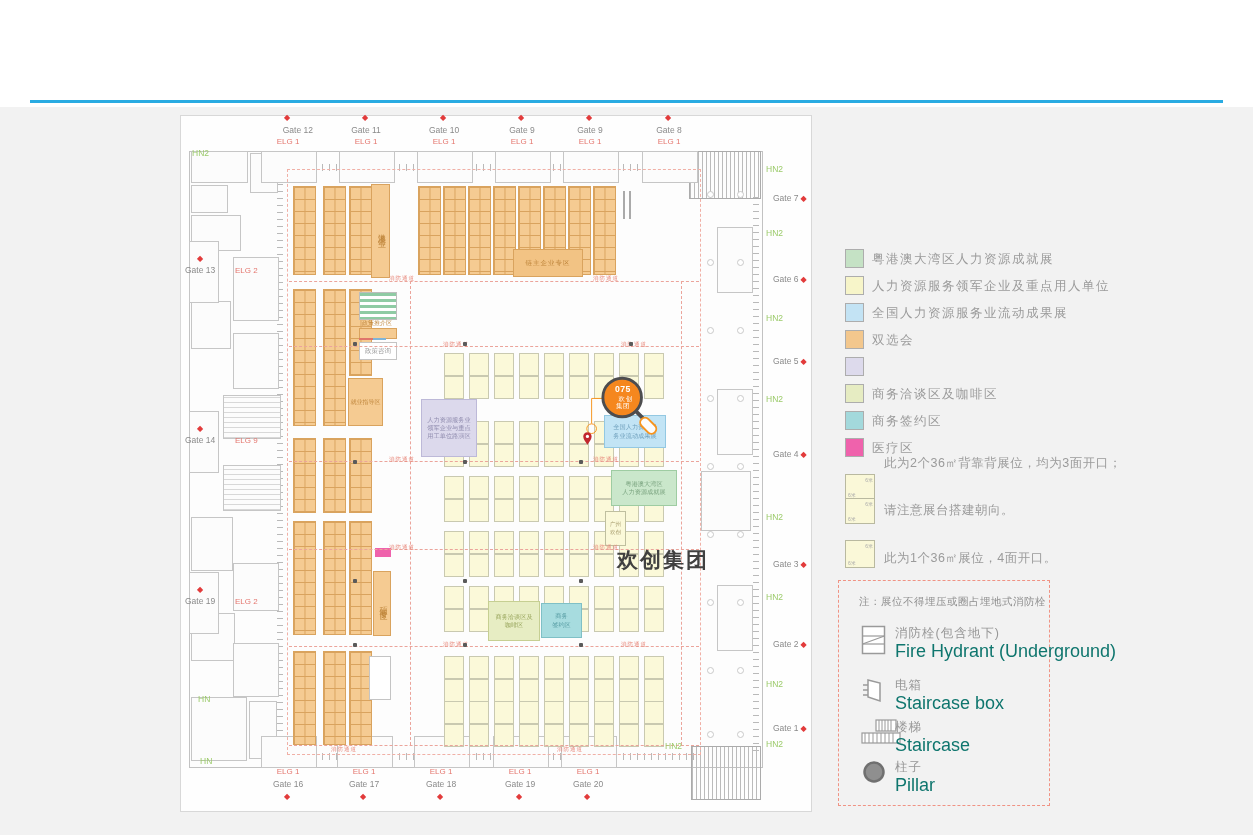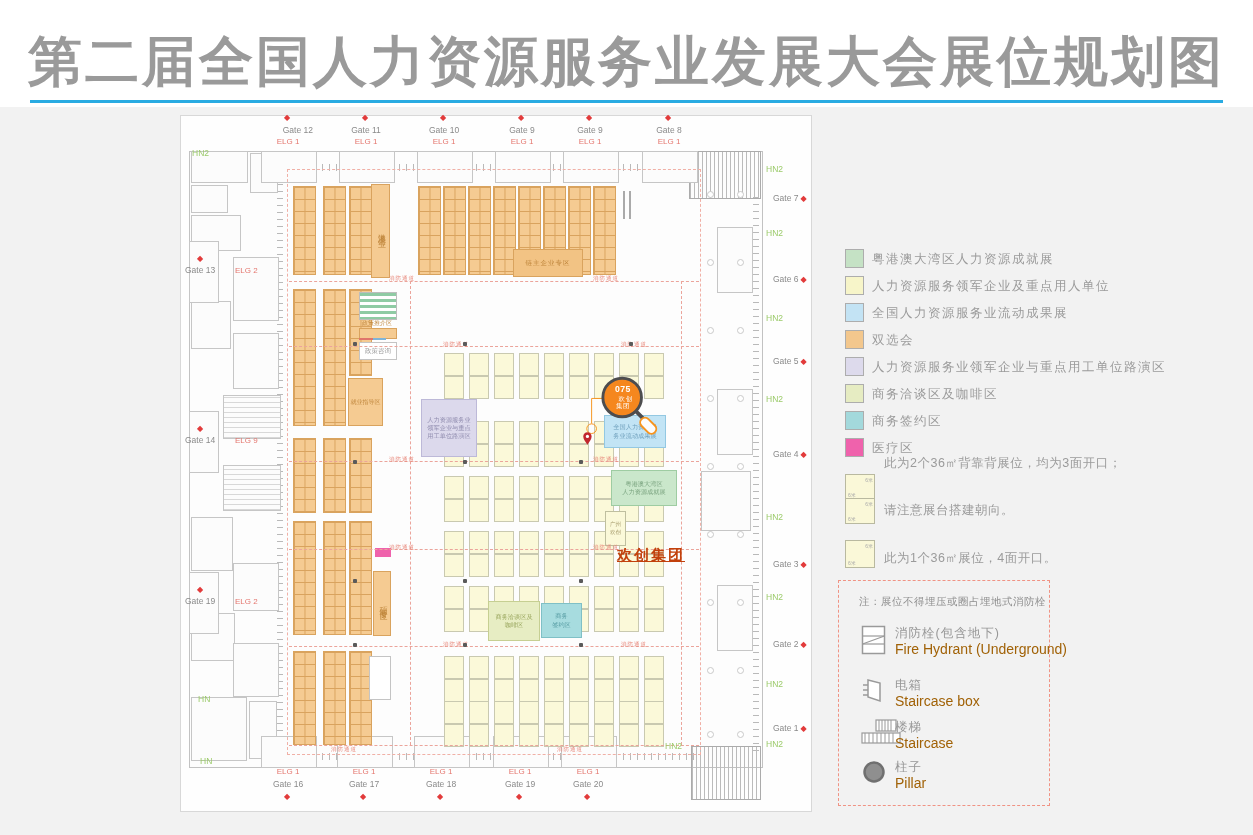--- a/index.html
+++ b/index.html
@@ -39,30 +39,29 @@
   
   .legend-swatch{width:17px;height:17px;border:1px solid #ADADAD;z-index:2;}
   .legend-label{font-size:12.5px;color:#9B9B9B;letter-spacing:1.5px;white-space:nowrap;z-index:2;}
   .note-sq{width:28px;background:#FAF8D8;border:1px solid #B9B9A0;z-index:2;}
   .note-sq .m{position:absolute;right:1px;top:2px;font-size:5px;color:#ABABAB;}
   .note-sq .m2{position:absolute;left:2px;bottom:1px;font-size:5px;color:#ABABAB;}
   .note-text{font-size:12.5px;color:#9B9B9B;letter-spacing:0.5px;white-space:nowrap;z-index:2;}
   .notice-box{border:1px dashed #F09384;z-index:2;}
   .notice-title{position:absolute;left:20px;top:14px;font-size:10.5px;color:#8F8F8F;letter-spacing:0.5px;white-space:nowrap;}
   .nrow-zh{font-size:12.5px;color:#979797;letter-spacing:1px;white-space:nowrap;}
-  .nrow-en{font-size:14px;color:#a16207;white-space:nowrap;}
-  .pin-label{font-size:15px;font-weight:bold;color:#c2410c;letter-spacing:2px;white-space:nowrap;z-index:31;text-decoration:underline;}
+  .nrow-en{font-size:18px;color:#0f766e;white-space:nowrap;}
+  .pin-label{font-size:21px;font-weight:bold;color:#404040;letter-spacing:2px;white-space:nowrap;z-index:31;}
   svg text{font-family:"Liberation Sans","DejaVu Sans",sans-serif;}
 </style>
 </head>
 <body>
 
 <div class="canvas">
   <div class="abs main-bg"></div>
-  <div class="abs page-title">第二届全国人力资源服务业发展大会展位规划图</div>
   <div class="abs blue-line"></div>
 
   <div class="abs plan-panel" id="plan">
 
     <div class="abs boundary" style="left:8px;top:35px;width:572px;height:615px;"></div>
 
     <div class="abs" style="left:106px;top:53px;width:412px;height:584px;border:1px dashed #F0B0A6;z-index:4;"></div>
 
     <div class="abs zone zone-orange vtext" style="left:190px;top:68px;width:17px;height:92px;">
         <span>港澳企业</span>
@@ -478,21 +477,20 @@
     </div>
 <div class="abs legend-swatch" style="left: 845px; top: 249px; width: 17px; height: 17px; background: rgb(197, 226, 197);"></div>
     <div class="abs legend-label" style="left: 872px; top: 251px;">粤港澳大湾区人力资源成就展</div>
     <div class="abs legend-swatch" style="left: 845px; top: 276px; width: 17px; height: 17px; background: rgb(247, 245, 201);"></div>
     <div class="abs legend-label" style="left: 872px; top: 278px;">人力资源服务领军企业及重点用人单位</div>
     <div class="abs legend-swatch" style="left: 845px; top: 303px; width: 17px; height: 17px; background: rgb(195, 227, 244);"></div>
     <div class="abs legend-label" style="left: 872px; top: 305px;">全国人力资源服务业流动成果展</div>
     <div class="abs legend-swatch" style="left: 845px; top: 330px; width: 17px; height: 17px; background: rgb(243, 199, 141);"></div>
     <div class="abs legend-label" style="left: 872px; top: 332px;">双选会</div>
     <div class="abs legend-swatch" style="left: 845px; top: 357px; width: 17px; height: 17px; background: rgb(221, 218, 236);"></div>
-    <div class="abs legend-label" style="left: 872px; top: 359px;">人力资源服务业领军企业与重点用工单位路演区</div>
     <div class="abs legend-swatch" style="left: 845px; top: 384px; width: 17px; height: 17px; background: rgb(230, 236, 194);"></div>
     <div class="abs legend-label" style="left: 872px; top: 386px;">商务洽谈区及咖啡区</div>
     <div class="abs legend-swatch" style="left: 845px; top: 411px; width: 17px; height: 17px; background: rgb(163, 217, 220);"></div>
     <div class="abs legend-label" style="left: 872px; top: 413px;">商务签约区</div>
     <div class="abs legend-swatch" style="left: 845px; top: 438px; width: 17px; height: 17px; background: rgb(239, 98, 172);"></div>
     <div class="abs legend-label" style="left: 872px; top: 440px;">医疗区</div>
     <div class="abs note-sq" style="left: 845px; top: 474px; width: 28px; height: 24px;">
       <span class="m">6米</span>
       <span class="m2">6米</span>
     </div>

